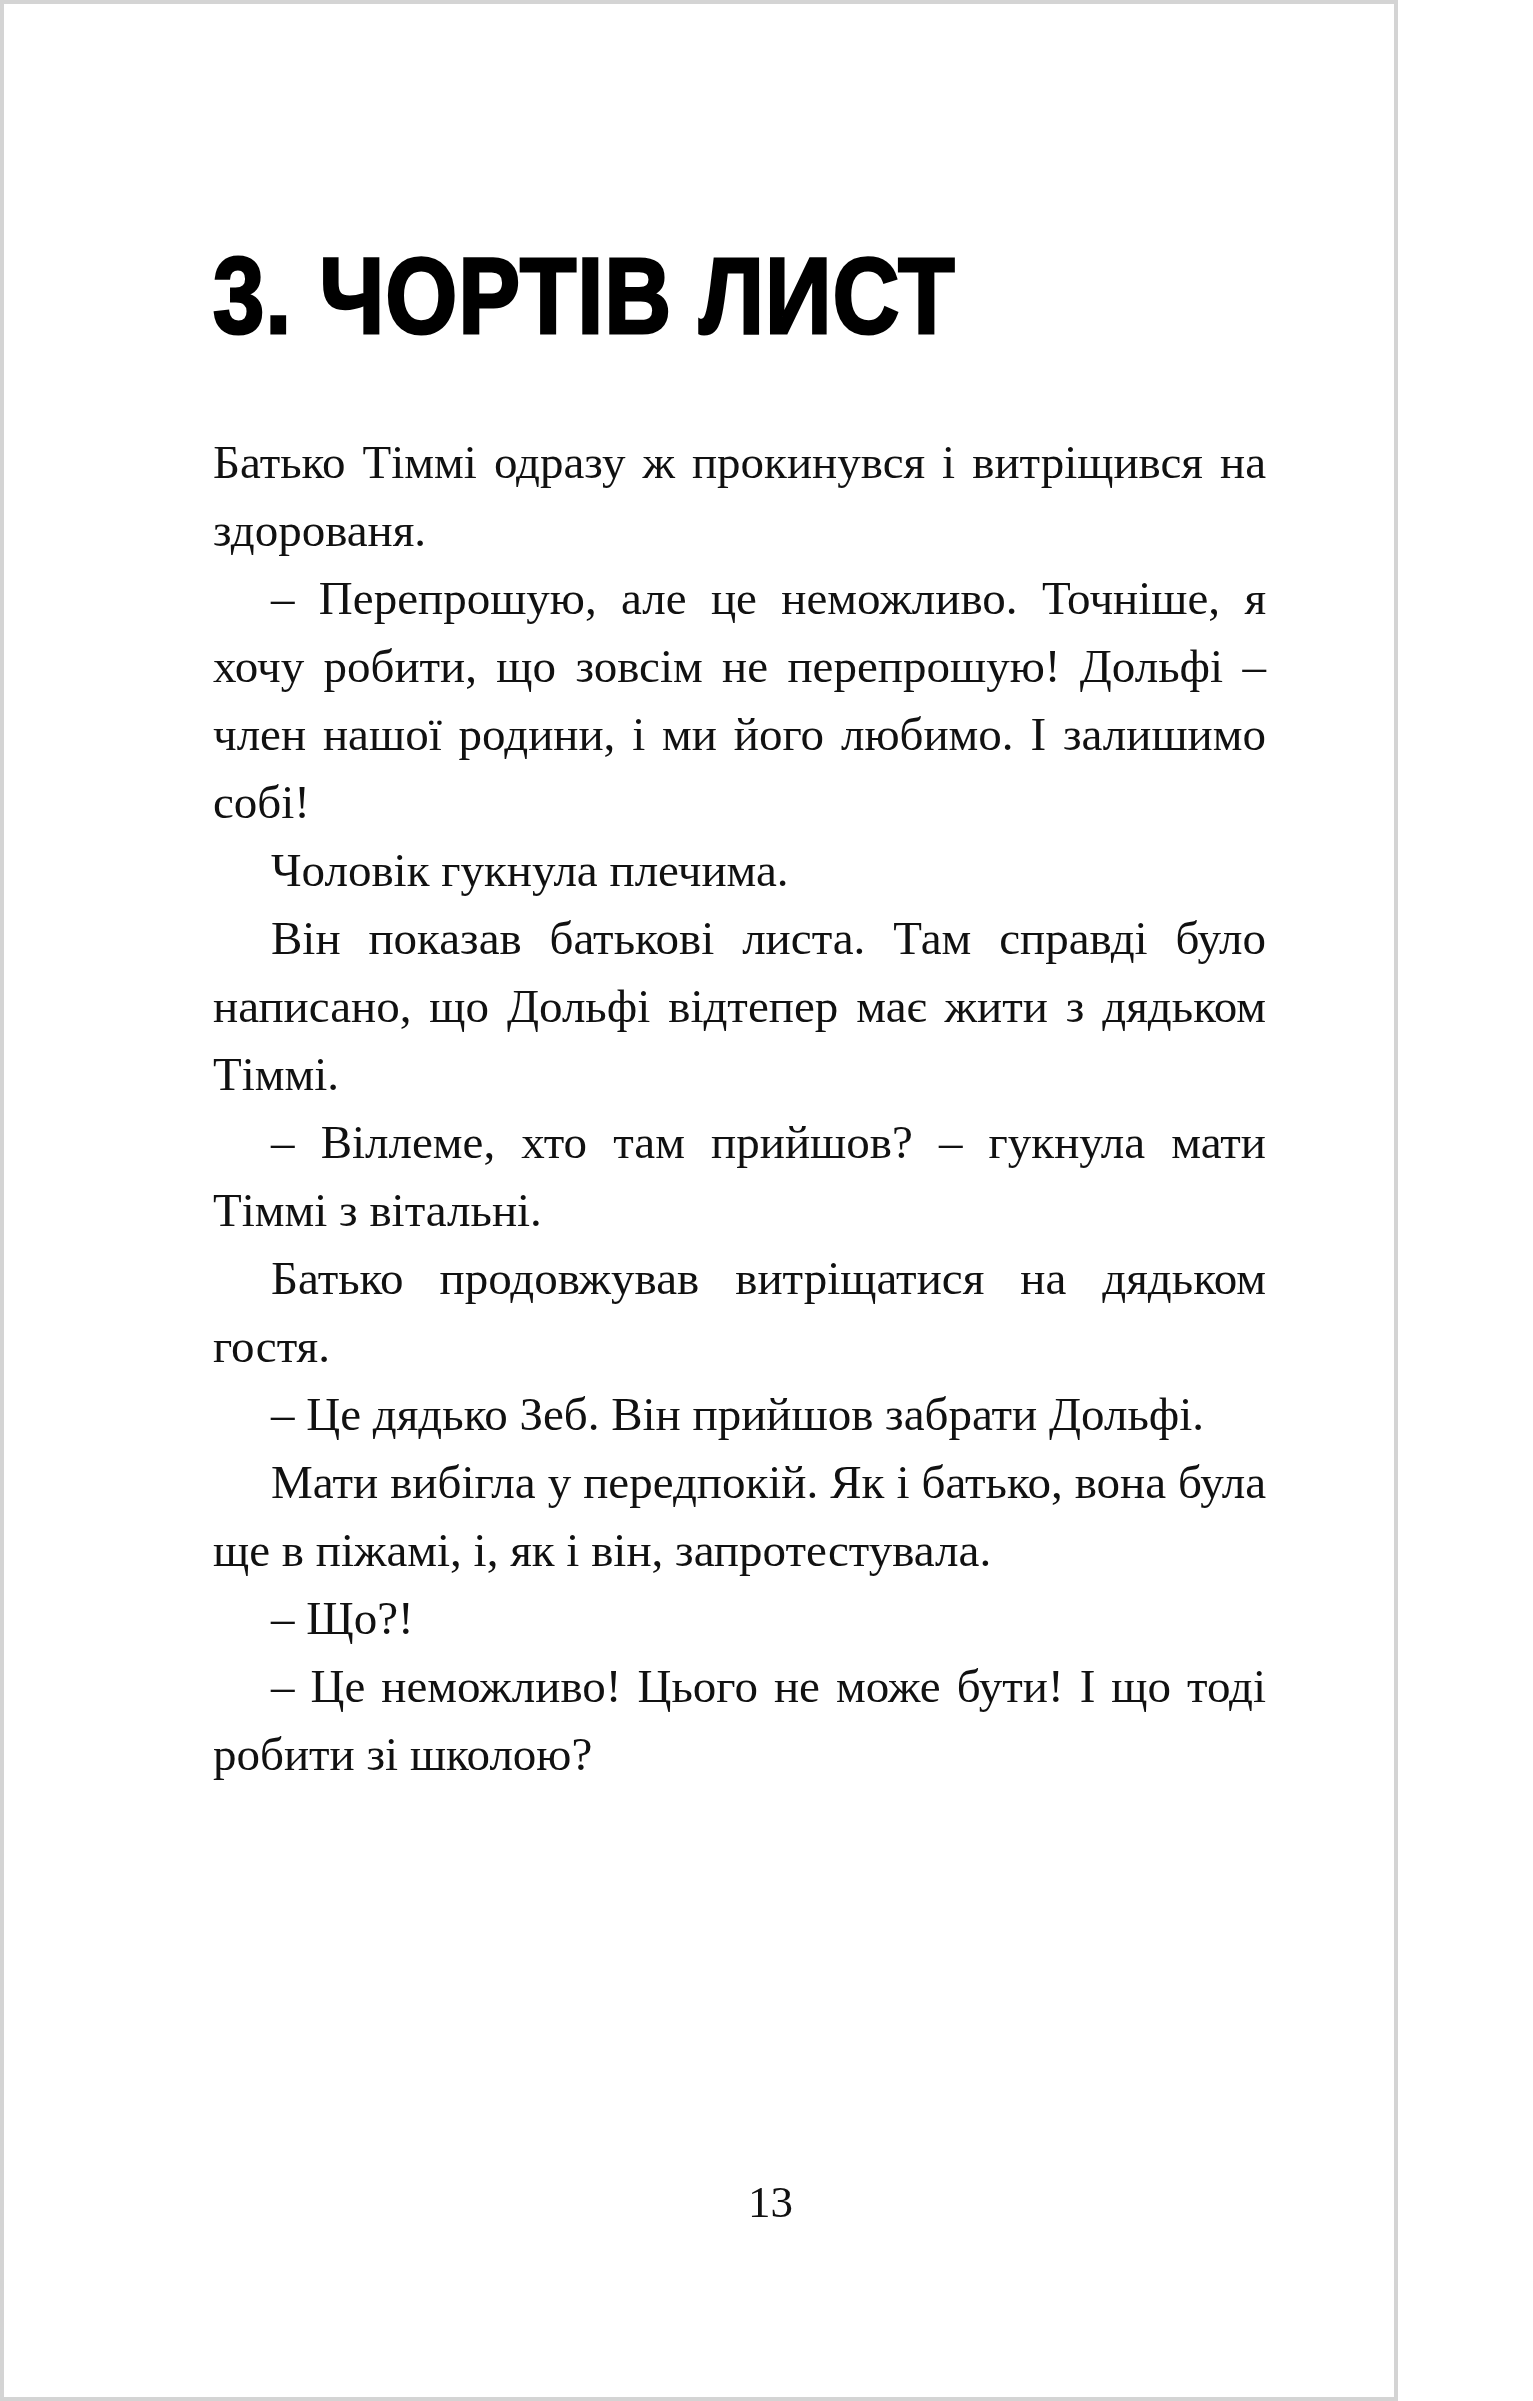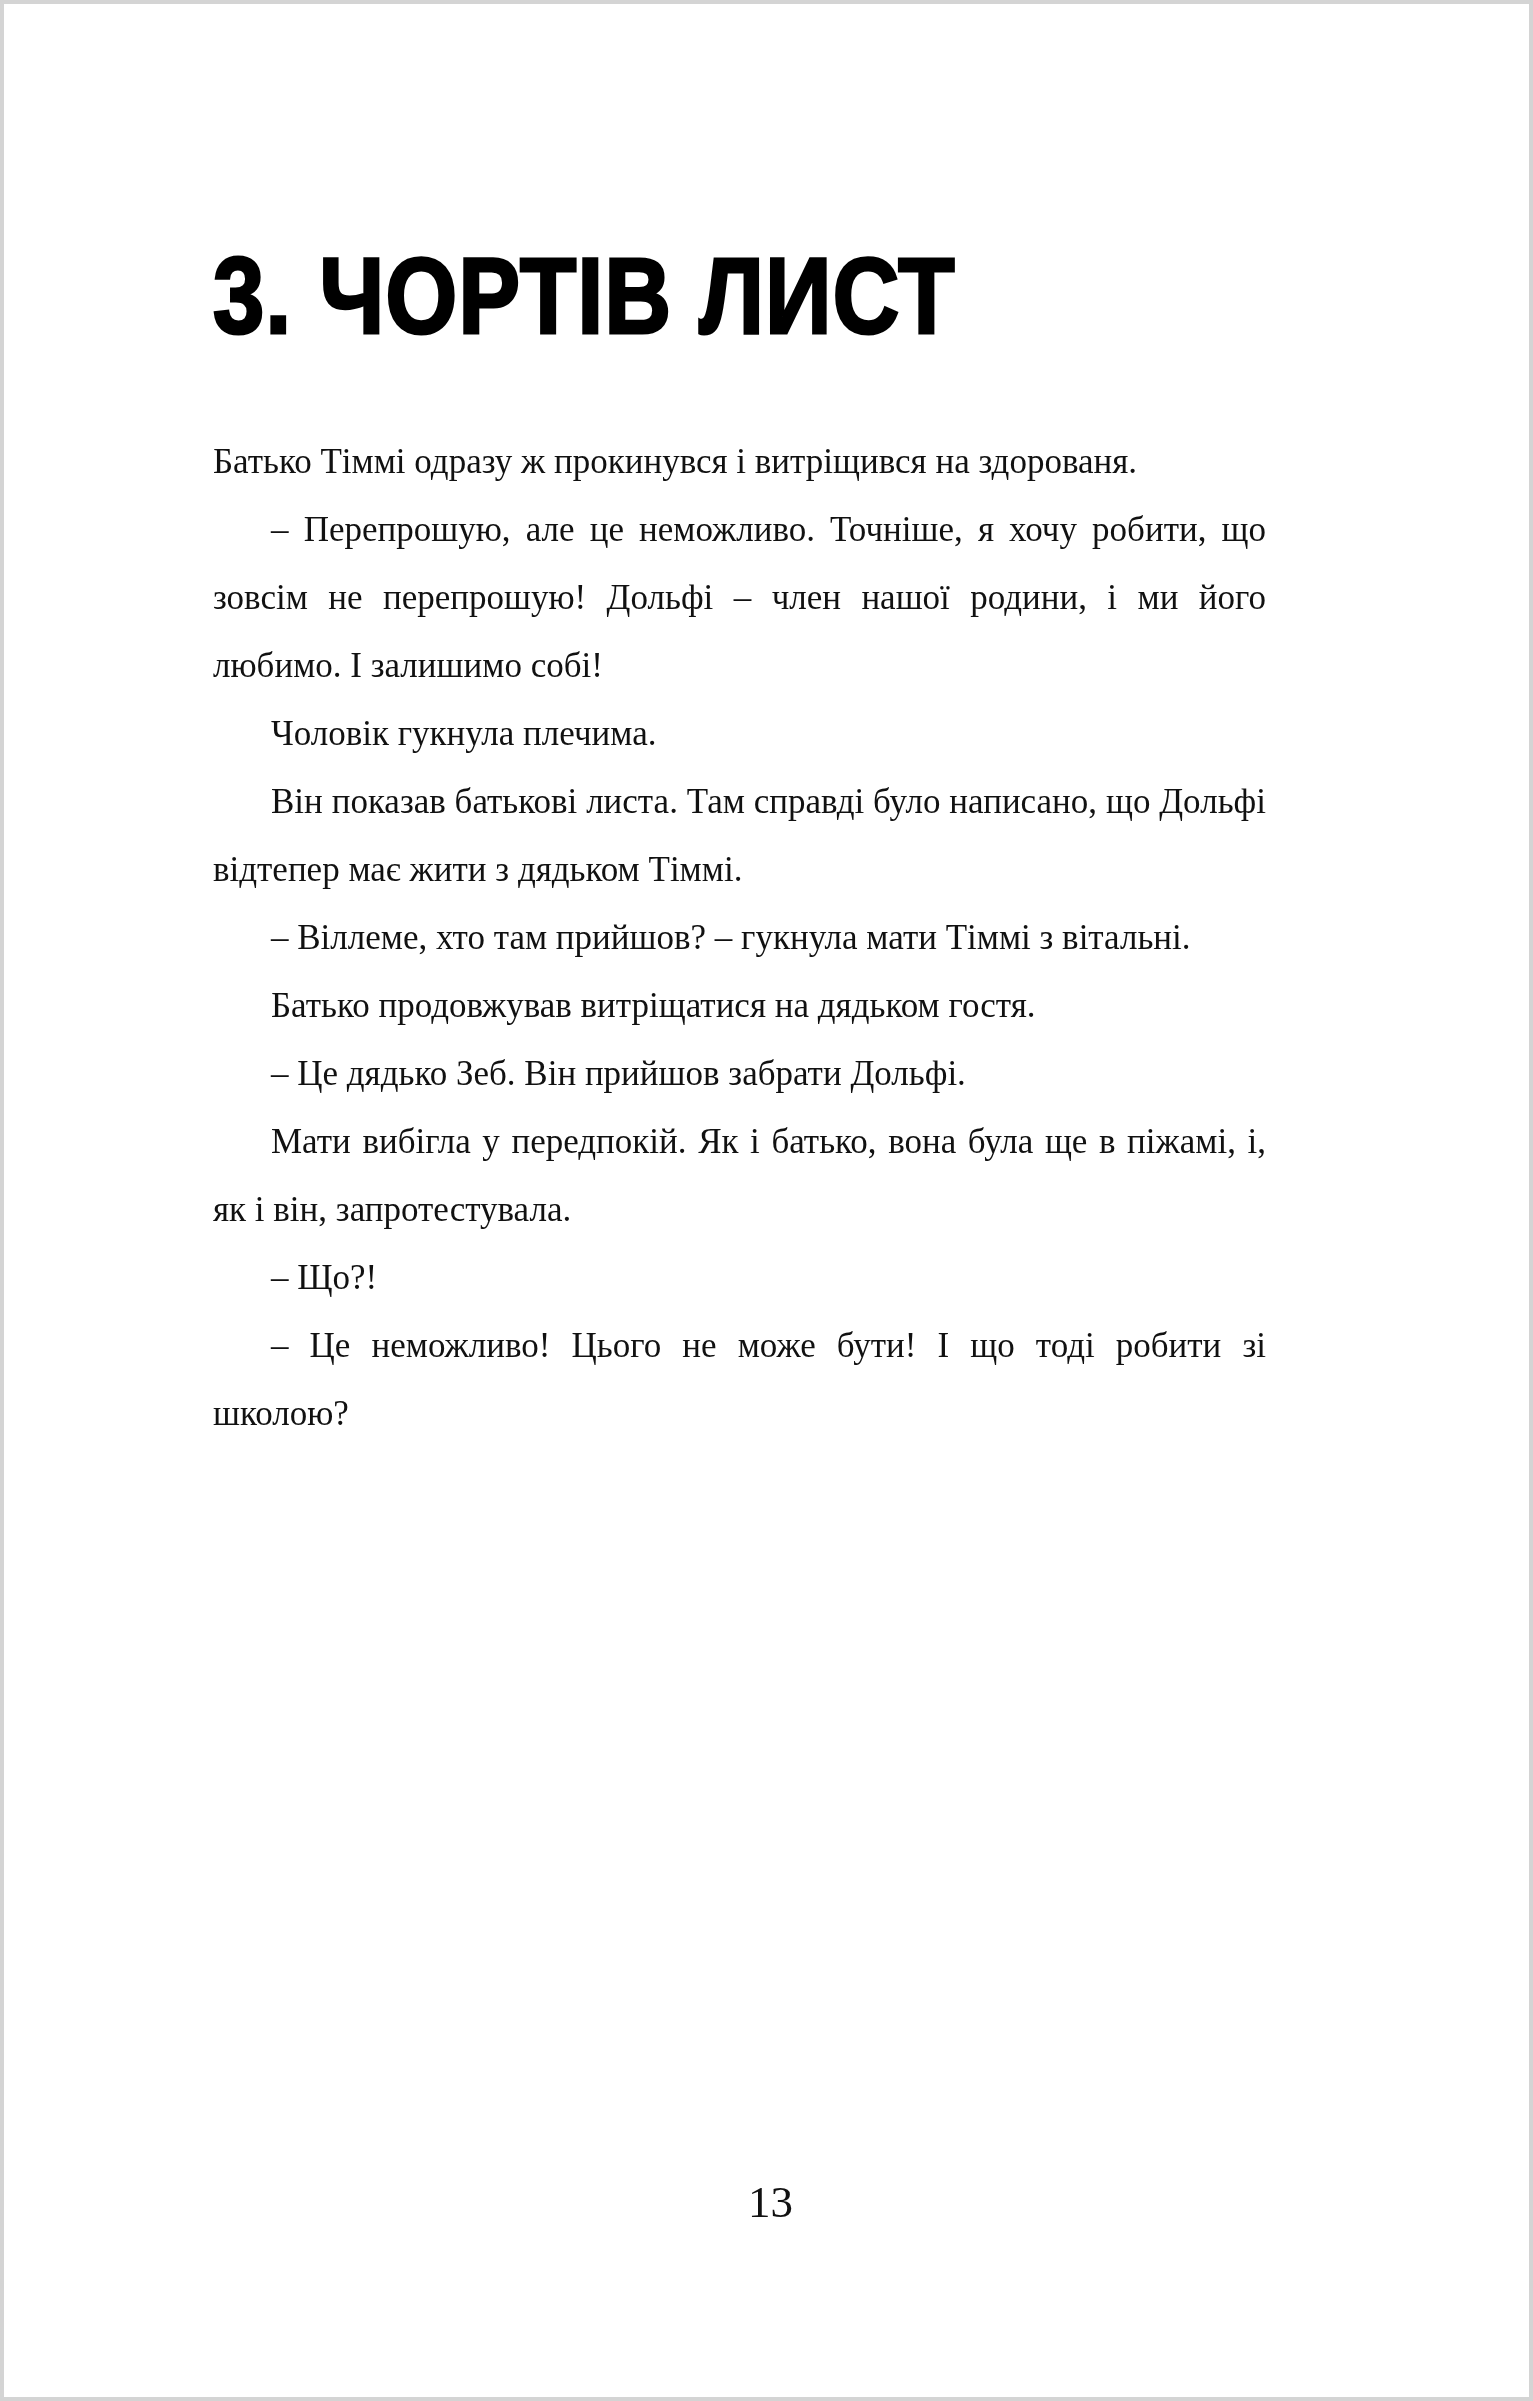--- a/index.html
+++ b/index.html
@@ -4,21 +4,21 @@
   <style>
     html, body { margin: 0; padding: 0; }
     body {
       width: 1533px; height: 2401px;
       background: #ffffff;
       position: relative;
       overflow: hidden;
     }
     .frame {
       position: absolute; left: 0; top: 0;
-      width: 1533px; height: 2401px;
+      width: 1398px; height: 2401px;
       box-sizing: border-box;
       border: 4px solid #d4d4d4;
       background: #ffffff;
     }
     .chapter-title {
       position: absolute;
       left: 209px; top: 232px;
       margin: 0;
       font-family: "Liberation Sans", sans-serif;
       font-weight: 900;
@@ -29,21 +29,21 @@
       transform: scaleX(0.86);
       transform-origin: left top;
       -webkit-text-stroke: 3.2px #000;
       white-space: nowrap;
     }
     .body-text {
       position: absolute;
       left: 209px; top: 424px;
       width: 1053px;
       font-family: "Liberation Serif", serif;
-      font-size: 35px;
+      font-size: 47px;
       line-height: 68px;
       color: #111;
     }
     .para {
       margin: 0;
       text-align: justify;
       text-align-last: left;
       text-indent: 58px;
       hyphens: none;
     }

